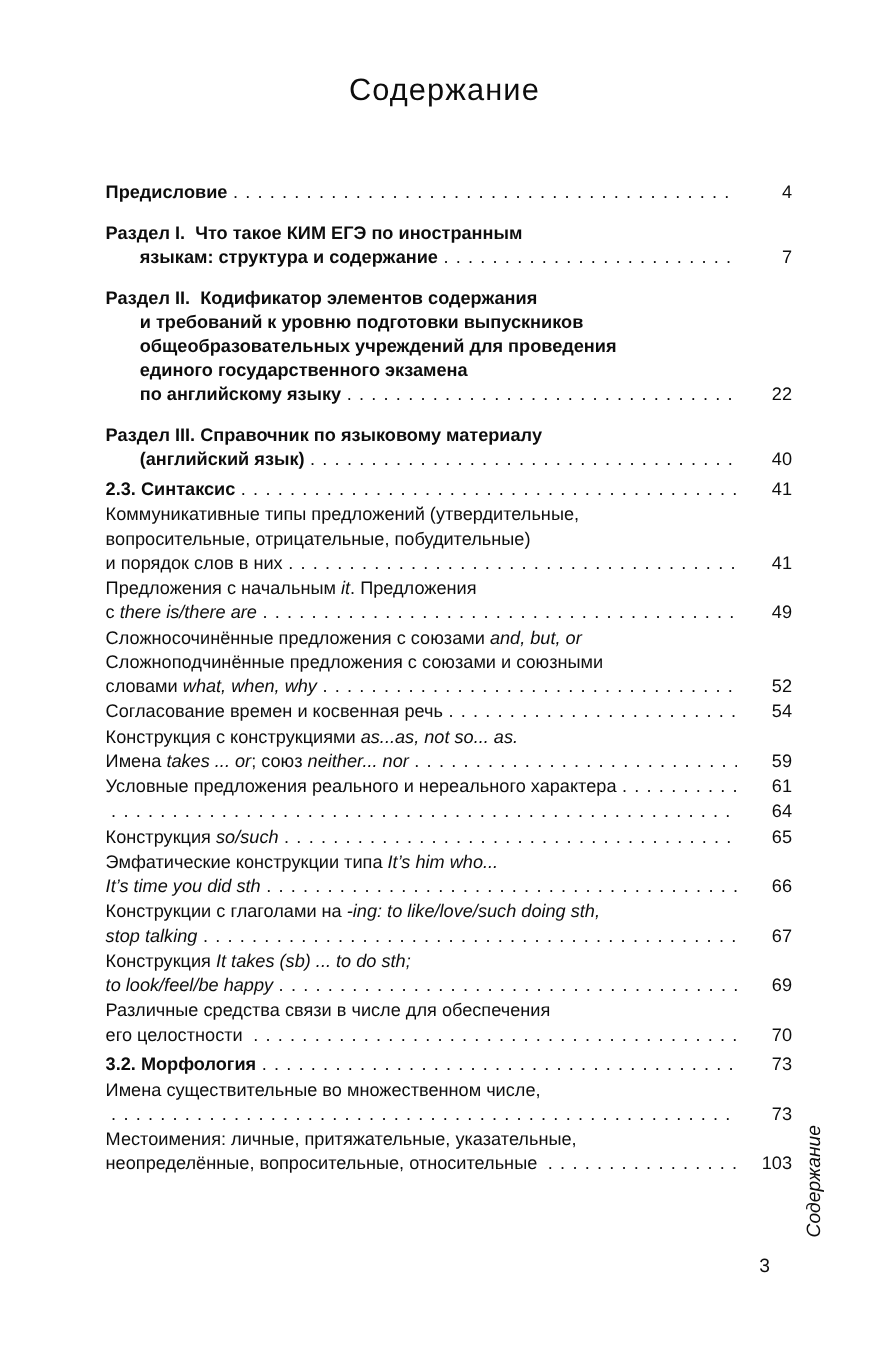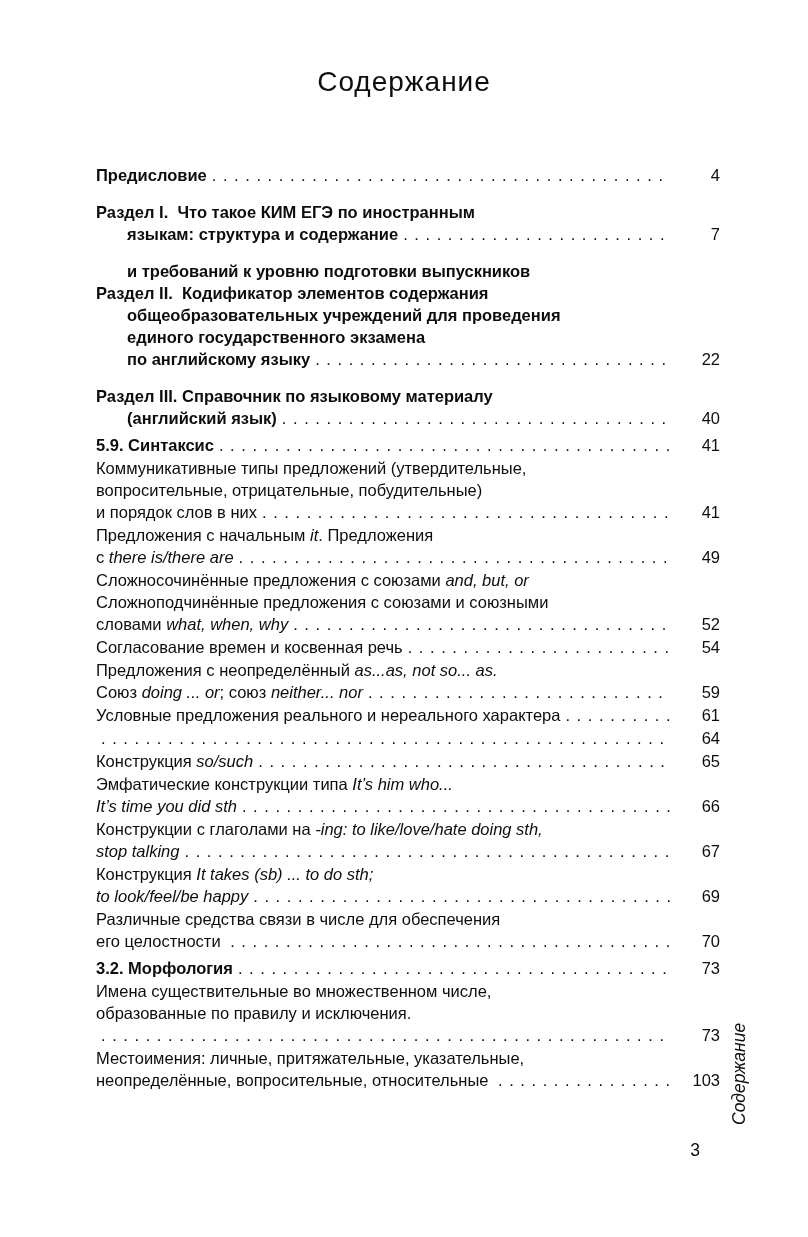--- a/index.html
+++ b/index.html
@@ -99,26 +99,26 @@
         <div class="line">
           <span class="text"><span>Раздел I.</span><span>  Что такое КИМ ЕГЭ по иностранным</span></span>
         </div>
         <div class="line cont with-page">
           <span class="text"><span>языкам: структура и содержание</span></span>
           <span class="leader"></span>
           <span class="pagenum">7</span>
         </div>
       </div>
       <div class="entry section">
+        <div class="line">
+          <span class="text"><span>Раздел II.</span><span>  Кодификатор элементов содержания</span></span>
+        </div>
         <div class="line cont">
           <span class="text"><span>и требований к уровню подготовки выпускников</span></span>
         </div>
-        <div class="line">
-          <span class="text"><span>Раздел II.</span><span>  Кодификатор элементов содержания</span></span>
-        </div>
         <div class="line cont">
           <span class="text"><span>общеобразовательных учреждений для проведения</span></span>
         </div>
         <div class="line cont">
           <span class="text"><span>единого государственного экзамена</span></span>
         </div>
         <div class="line cont with-page">
           <span class="text"><span>по английскому языку</span></span>
           <span class="leader"></span>
           <span class="pagenum">22</span>
@@ -129,21 +129,21 @@
           <span class="text"><span>Раздел III.</span><span> Справочник по языковому материалу</span></span>
         </div>
         <div class="line cont with-page">
           <span class="text"><span>(английский язык)</span></span>
           <span class="leader"></span>
           <span class="pagenum">40</span>
         </div>
       </div>
       <div class="entry subsection">
         <div class="line with-page">
-          <span class="text"><span>5.9. Синтаксис</span></span>
+          <span class="text"><span>2.3. Синтаксис</span></span>
           <span class="leader"></span>
           <span class="pagenum">41</span>
         </div>
       </div>
       <div class="entry item">
         <div class="line">
           <span class="text"><span>Коммуникативные типы предложений (утвердительные,</span></span>
         </div>
         <div class="line">
           <span class="text"><span>вопросительные, отрицательные, побудительные)</span></span>
@@ -179,24 +179,24 @@
       </div>
       <div class="entry item">
         <div class="line with-page">
           <span class="text"><span>Согласование времен и косвенная речь</span></span>
           <span class="leader"></span>
           <span class="pagenum">54</span>
         </div>
       </div>
       <div class="entry item">
         <div class="line">
-          <span class="text"><span>Предложения с неопределённый </span><span class="it">as...as, not so... as.</span></span>
-        </div>
-        <div class="line with-page">
-          <span class="text"><span>Союз </span><span class="it">doing ... or</span><span>; союз </span><span class="it">neither... nor</span></span>
+          <span class="text"><span>Конструкция с конструкциями </span><span class="it">as...as, not so... as.</span></span>
+        </div>
+        <div class="line with-page">
+          <span class="text"><span>Имена </span><span class="it">takes ... or</span><span>; союз </span><span class="it">neither... nor</span></span>
           <span class="leader"></span>
           <span class="pagenum">59</span>
         </div>
       </div>
       <div class="entry item">
         <div class="line with-page">
           <span class="text"><span>Условные предложения реального и нереального характера</span></span>
           <span class="leader"></span>
           <span class="pagenum">61</span>
         </div>
@@ -219,21 +219,21 @@
           <span class="text"><span>Эмфатические конструкции типа </span><span class="it">It’s him who...</span></span>
         </div>
         <div class="line with-page">
           <span class="text"><span class="it">It’s time you did sth</span></span>
           <span class="leader"></span>
           <span class="pagenum">66</span>
         </div>
       </div>
       <div class="entry item">
         <div class="line">
-          <span class="text"><span>Конструкции с глаголами на </span><span class="it">-ing: to like/love/hate doing sth,</span></span>
+          <span class="text"><span>Конструкции с глаголами на </span><span class="it">-ing: to like/love/such doing sth,</span></span>
         </div>
         <div class="line with-page">
           <span class="text"><span class="it">stop talking</span></span>
           <span class="leader"></span>
           <span class="pagenum">67</span>
         </div>
       </div>
       <div class="entry item">
         <div class="line">
           <span class="text"><span>Конструкция </span><span class="it">It takes (sb) ... to do sth;</span></span>
@@ -257,23 +257,20 @@
       <div class="entry subsection">
         <div class="line with-page">
           <span class="text"><span>3.2. Морфология</span></span>
           <span class="leader"></span>
           <span class="pagenum">73</span>
         </div>
       </div>
       <div class="entry item">
         <div class="line">
           <span class="text"><span>Имена существительные во множественном числе,</span></span>
-        </div>
-        <div class="line">
-          <span class="text"><span>образованные по правилу и исключения.</span></span>
         </div>
         <div class="line with-page">
           <span class="leader"></span>
           <span class="pagenum">73</span>
         </div>
       </div>
       <div class="entry item">
         <div class="line">
           <span class="text"><span>Местоимения: личные, притяжательные, указательные,</span></span>
         </div>

